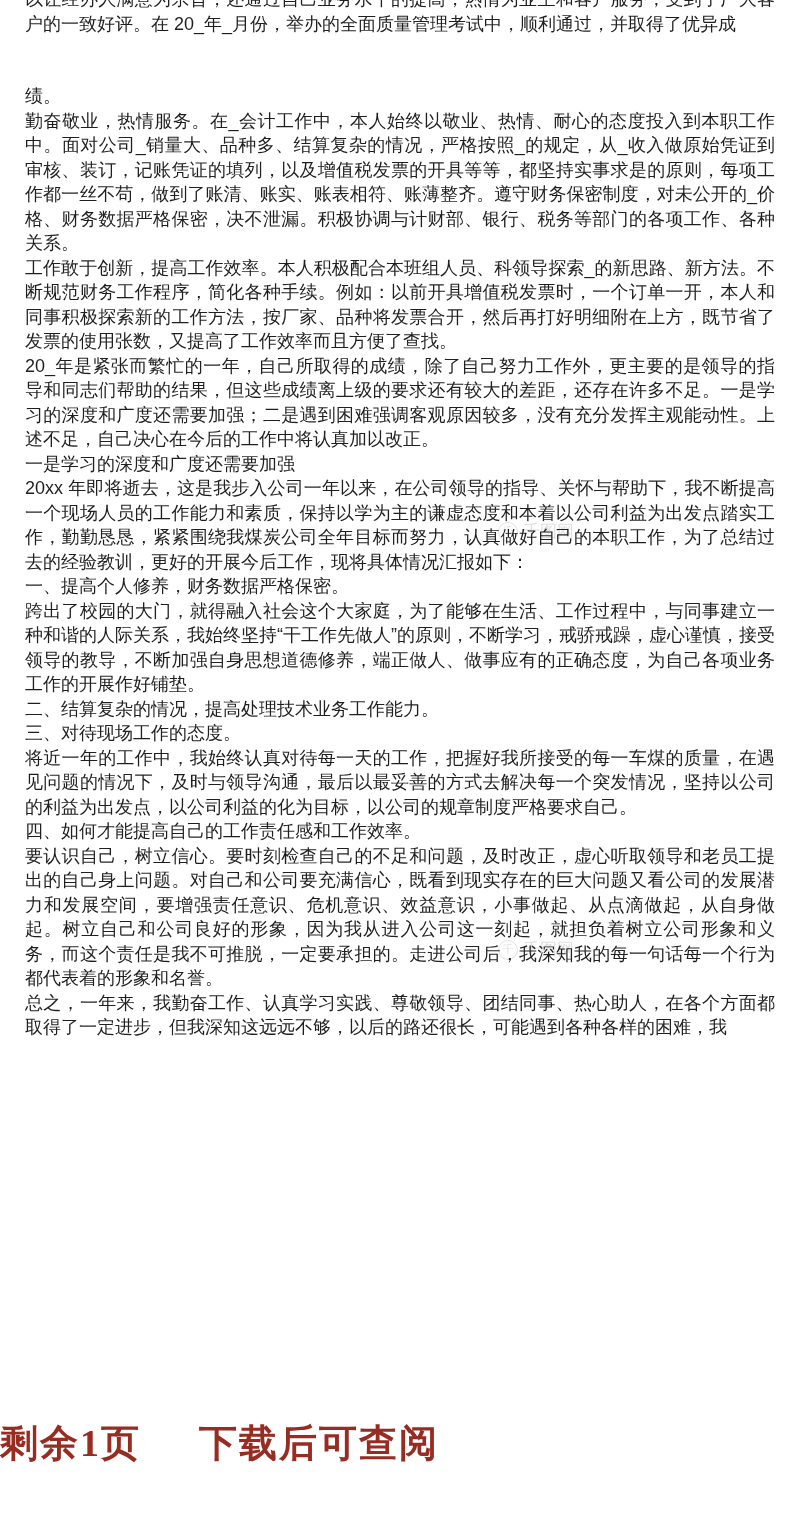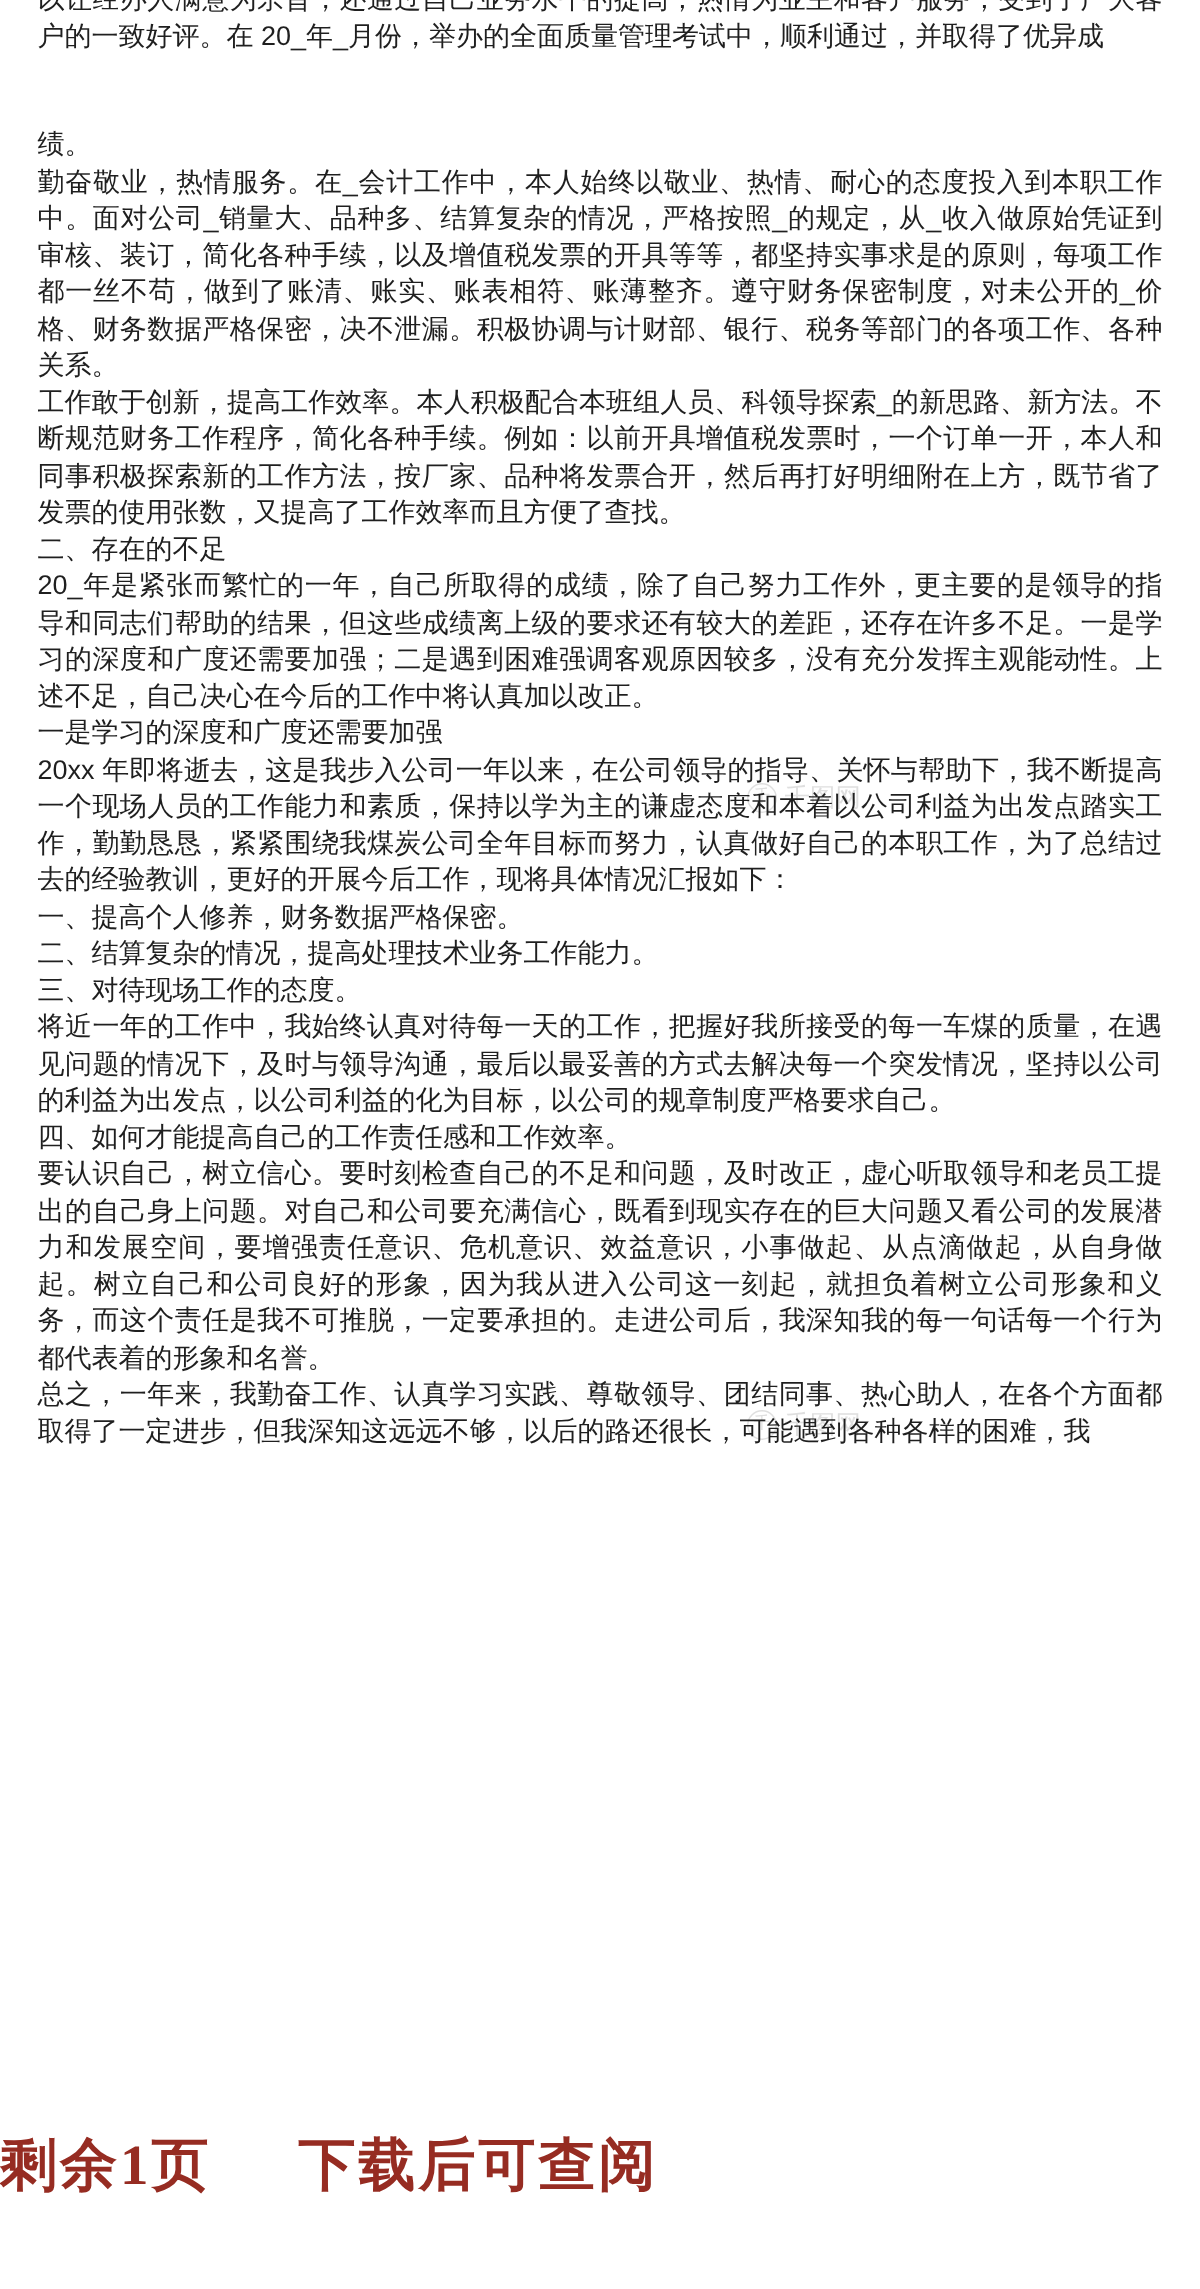--- a/index.html
+++ b/index.html
@@ -78,27 +78,27 @@
     <span>千图网</span>
   </div>
   <div class="watermark wm2">
     <span class="wm-logo">千</span>
     <span>千图网</span>
   </div>
 
   <div class="content">
     <p class="para">以让经办人满意为宗旨，还通过自己业务水平的提高，热情为业主和客户服务，受到了广大客户的一致好评。在 20_年_月份，举办的全面质量管理考试中，顺利通过，并取得了优异成</p>
     <p class="para gap-before">绩。</p>
-    <p class="para">勤奋敬业，热情服务。在_会计工作中，本人始终以敬业、热情、耐心的态度投入到本职工作中。面对公司_销量大、品种多、结算复杂的情况，严格按照_的规定，从_收入做原始凭证到审核、装订，简化各种手续，以及增值税发票的开具等等，都坚持实事求是的原则，每项工作都一丝不苟，做到了账清、账实、账表相符、账薄整齐。遵守财务保密制度，对未公开的_价格、财务数据严格保密，决不泄漏。积极协调与计财部、银行、税务等部门的各项工作、各种关系。</p>
+    <p class="para">勤奋敬业，热情服务。在_会计工作中，本人始终以敬业、热情、耐心的态度投入到本职工作中。面对公司_销量大、品种多、结算复杂的情况，严格按照_的规定，从_收入做原始凭证到审核、装订，记账凭证的填列，以及增值税发票的开具等等，都坚持实事求是的原则，每项工作都一丝不苟，做到了账清、账实、账表相符、账薄整齐。遵守财务保密制度，对未公开的_价格、财务数据严格保密，决不泄漏。积极协调与计财部、银行、税务等部门的各项工作、各种关系。</p>
     <p class="para">工作敢于创新，提高工作效率。本人积极配合本班组人员、科领导探索_的新思路、新方法。不断规范财务工作程序，简化各种手续。例如：以前开具增值税发票时，一个订单一开，本人和同事积极探索新的工作方法，按厂家、品种将发票合开，然后再打好明细附在上方，既节省了发票的使用张数，又提高了工作效率而且方便了查找。</p>
-    <p class="para">二、存在的不足</p>
     <p class="para">20_年是紧张而繁忙的一年，自己所取得的成绩，除了自己努力工作外，更主要的是领导的指导和同志们帮助的结果，但这些成绩离上级的要求还有较大的差距，还存在许多不足。一是学习的深度和广度还需要加强；二是遇到困难强调客观原因较多，没有充分发挥主观能动性。上述不足，自己决心在今后的工作中将认真加以改正。</p>
     <p class="para">一是学习的深度和广度还需要加强</p>
     <p class="para">20xx 年即将逝去，这是我步入公司一年以来，在公司领导的指导、关怀与帮助下，我不断提高一个现场人员的工作能力和素质，保持以学为主的谦虚态度和本着以公司利益为出发点踏实工作，勤勤恳恳，紧紧围绕我煤炭公司全年目标而努力，认真做好自己的本职工作，为了总结过去的经验教训，更好的开展今后工作，现将具体情况汇报如下：</p>
     <p class="para">一、提高个人修养，财务数据严格保密。</p>
+    <p class="para">跨出了校园的大门，就得融入社会这个大家庭，为了能够在生活、工作过程中，与同事建立一种和谐的人际关系，我始终坚持“干工作先做人”的原则，不断学习，戒骄戒躁，虚心谨慎，接受领导的教导，不断加强自身思想道德修养，端正做人、做事应有的正确态度，为自己各项业务工作的开展作好铺垫。</p>
     <p class="para">二、结算复杂的情况，提高处理技术业务工作能力。</p>
     <p class="para">三、对待现场工作的态度。</p>
     <p class="para">将近一年的工作中，我始终认真对待每一天的工作，把握好我所接受的每一车煤的质量，在遇见问题的情况下，及时与领导沟通，最后以最妥善的方式去解决每一个突发情况，坚持以公司的利益为出发点，以公司利益的化为目标，以公司的规章制度严格要求自己。</p>
     <p class="para">四、如何才能提高自己的工作责任感和工作效率。</p>
     <p class="para">要认识自己，树立信心。要时刻检查自己的不足和问题，及时改正，虚心听取领导和老员工提出的自己身上问题。对自己和公司要充满信心，既看到现实存在的巨大问题又看公司的发展潜力和发展空间，要增强责任意识、危机意识、效益意识，小事做起、从点滴做起，从自身做起。树立自己和公司良好的形象，因为我从进入公司这一刻起，就担负着树立公司形象和义务，而这个责任是我不可推脱，一定要承担的。走进公司后，我深知我的每一句话每一个行为都代表着的形象和名誉。</p>
     <p class="para">总之，一年来，我勤奋工作、认真学习实践、尊敬领导、团结同事、热心助人，在各个方面都取得了一定进步，但我深知这远远不够，以后的路还很长，可能遇到各种各样的困难，我</p>
   </div>
 
   <div class="footer">
     <span>剩余1页</span><span class="spacer"></span><span>下载后可查阅</span>

